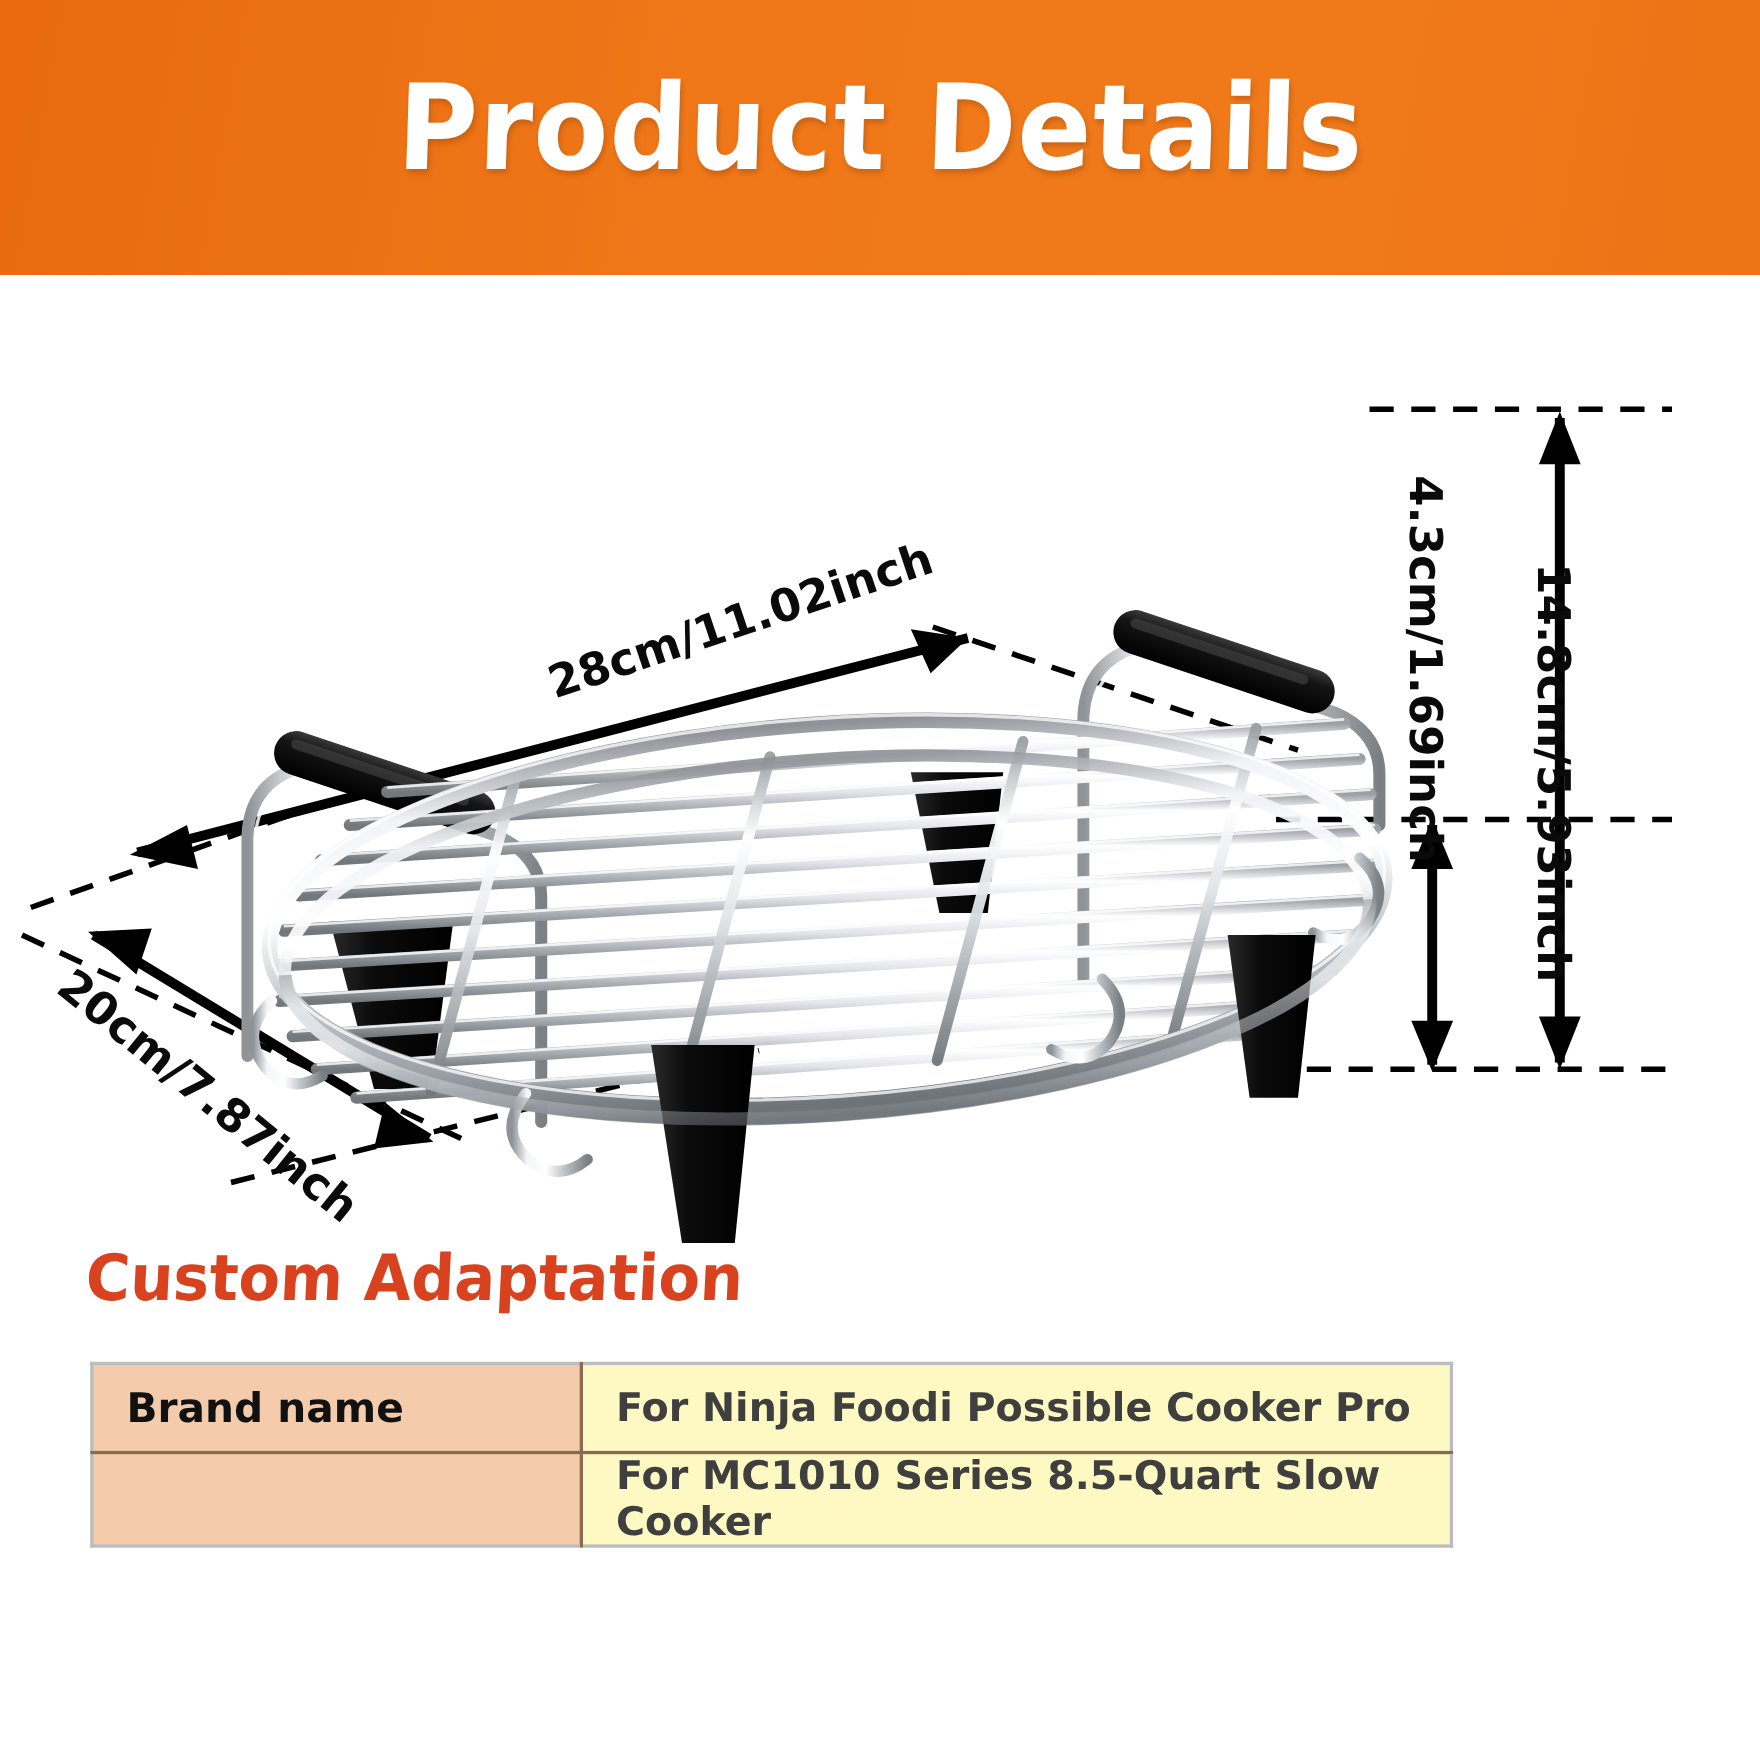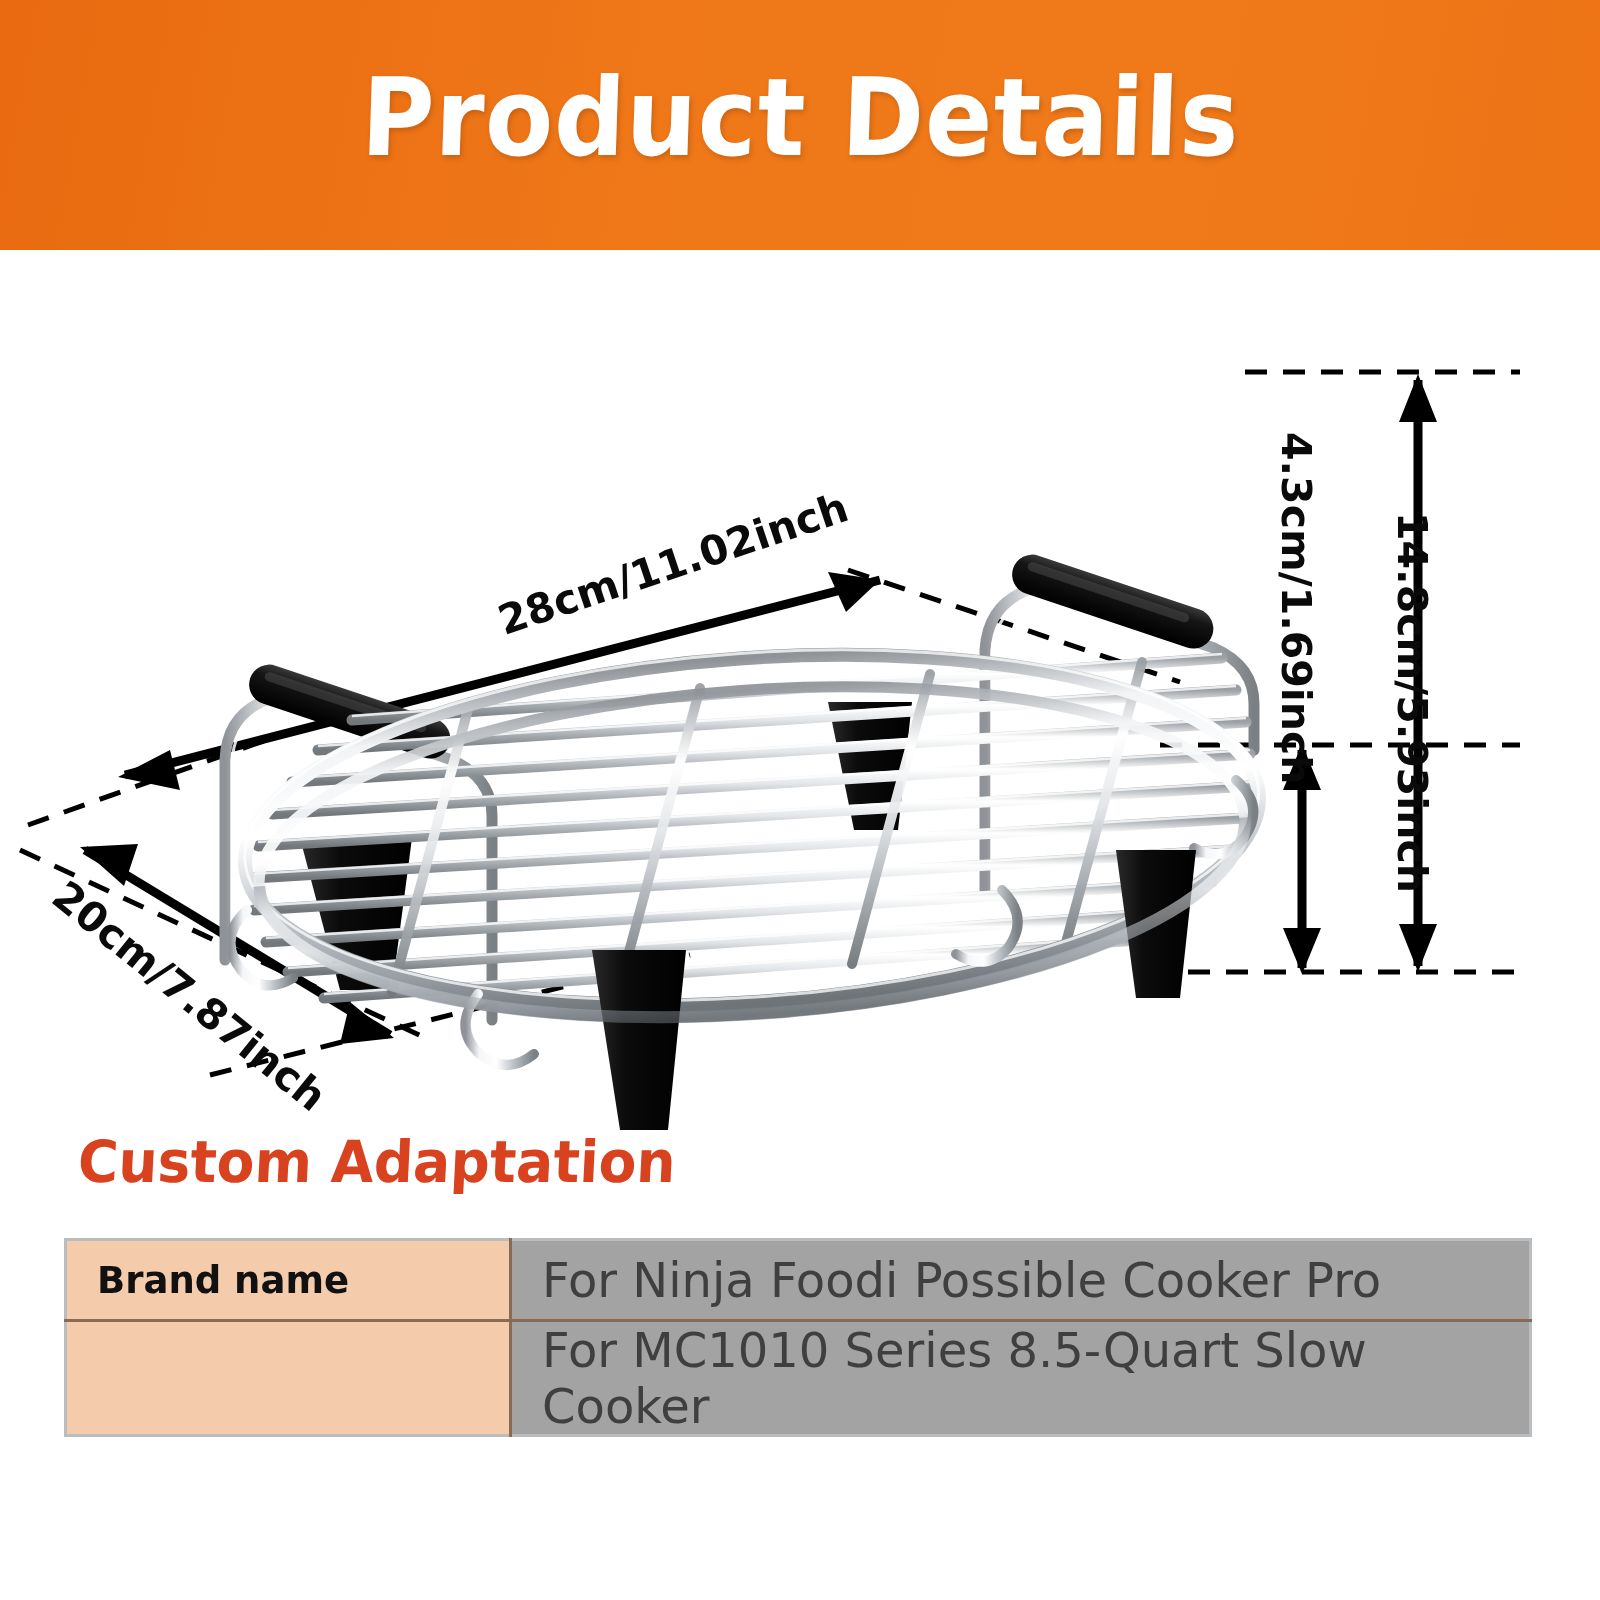--- a/index.html
+++ b/index.html
@@ -71,22 +71,22 @@
     font-weight:700;
     font-size:58px;
     letter-spacing:0px;
     transform:scaleX(0.95) skewX(-3deg);
     transform-origin:left center;
     white-space:nowrap;
   }
 
   
   .spec-table{
-    position:absolute;left:64px;top:1238px;
-    width:1468px;
+    position:absolute;left:82px;top:1238px;
+    width:1239px;
     border-collapse:collapse;
     border:3px solid #b9bdc0;
     table-layout:fixed;
   }
   .spec-table td{
     padding:0 0 0 30px;
     height:78px;
     vertical-align:middle;
     font-family:"DejaVu Sans", sans-serif;
     border-bottom:3px solid #8a6a52;
@@ -94,24 +94,24 @@
   .spec-table tr:last-child td{border-bottom:none;}
   .cell-label{
     width:412px;
     background:#f4ccab;
     color:#111111;
     font-weight:700;
     font-size:37px;
     border-right:3px solid #8a6a52;
   }
   .cell-value{
-    background:#a3a3a3;
+    background:#fef9c3;
     color:#3f3f3f;
-    font-weight:400;
-    font-size:48px;
+    font-weight:700;
+    font-size:36px;
     padding-left:42px;
   }
 </style>
 </head>
 <body>
 
 <div id="page">
 
   <div class="header">
     <div class="header-title">Product Details</div>

